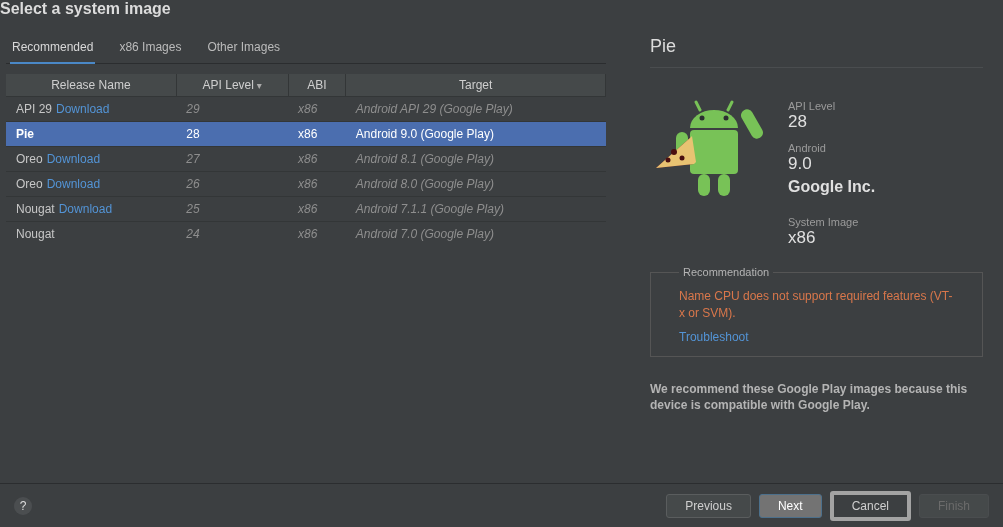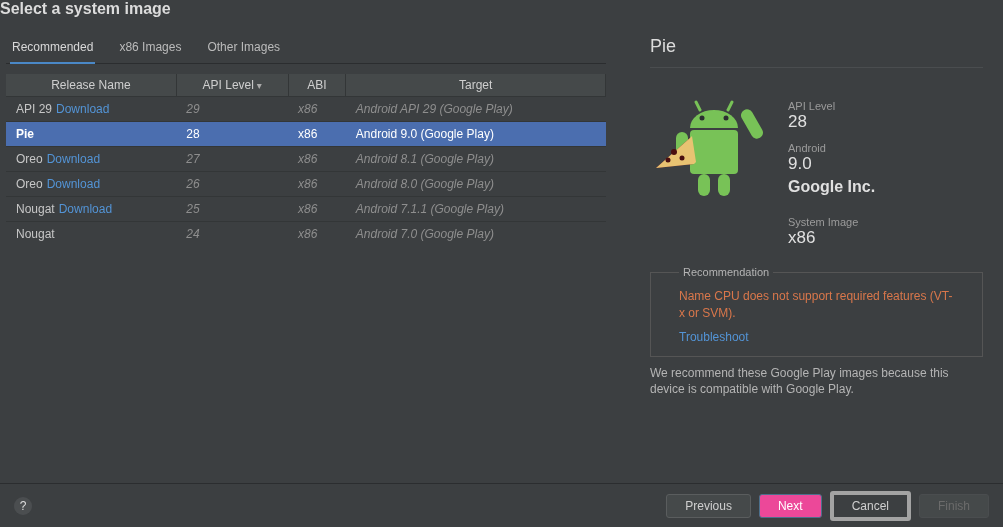--- a/index.html
+++ b/index.html
@@ -145,22 +145,23 @@
   }
   .link {
     color: #5394d6;
     margin-top: 8px;
     display: inline-block;
     cursor: pointer;
   }
   .recnote {
     font-size: 12px;
     color: #b4b4b4;
-    margin-top: 8px;
+    margin-top: 24px;
     line-height: 1.4;
+    font-weight: bold;
   }
   .footer {
     position: absolute;
     bottom: 0; left: 0; right: 0;
     height: 44px;
     border-top: 1px solid #2b2d2f;
     display: flex;
     align-items: center;
     padding: 0 14px;
     background: #3c3f41;
@@ -183,21 +184,21 @@
   button {
     background: #45494a;
     border: 1px solid #5a5d5e;
     color: #cfcfcf;
     padding: 4px 18px;
     font-size: 12px;
     border-radius: 3px;
     cursor: pointer;
   }
   button.primary {
-    background: #ec4899;
+    background: #737373;
     border: 1px solid #4c708c;
     color: #fff;
   }
   button.outlined {
     background: transparent;
     border: 4px solid #a3a3a3;
   }
   button:disabled {
     color: #6b6b6b;
     border-color: #4a4d4f;

